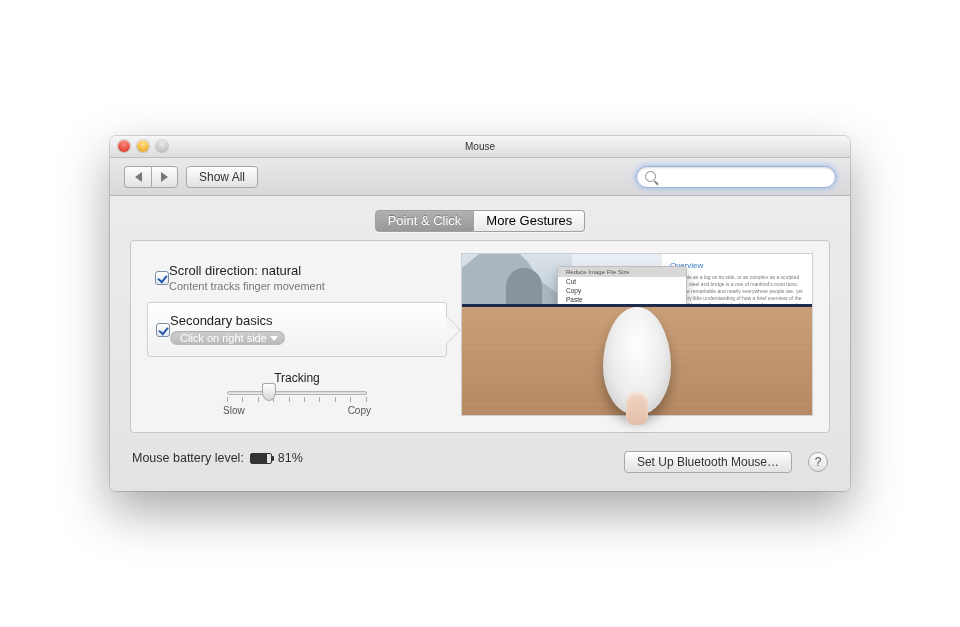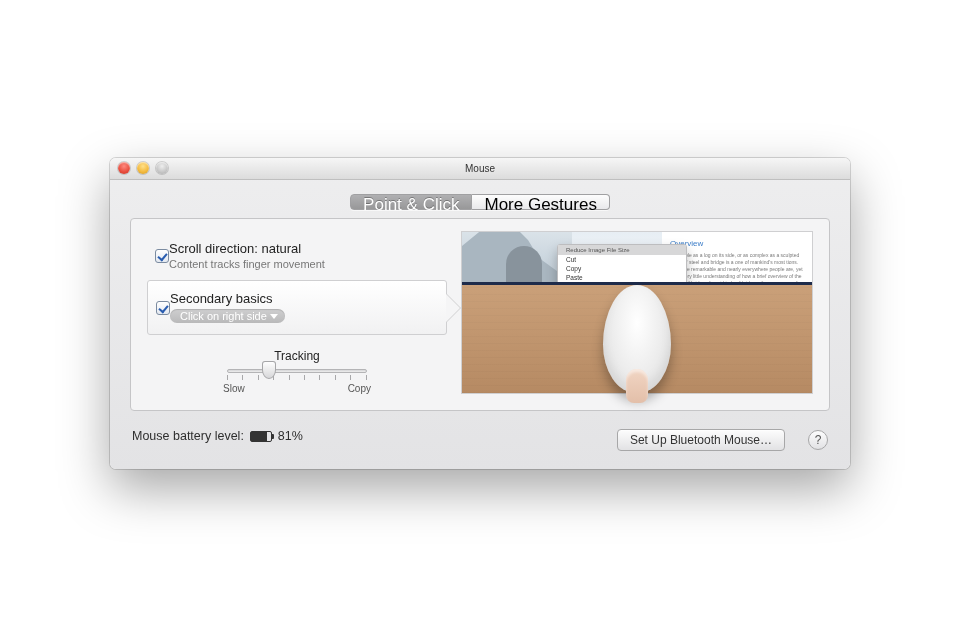--- a/index.html
+++ b/index.html
@@ -69,21 +69,21 @@
     box-shadow: 0 0 6px #8bb4ea, inset 0 1px 2px rgba(0,0,0,.15);
     display: flex; align-items: center;
     padding: 0 8px;
     font-size: 12px; color: #666;
   }
   .search .mag { width: 11px; height: 11px; border: 1.5px solid #888; border-radius: 50%; position: relative; margin-right: 6px; }
   .search .mag::after { content:""; position:absolute; width:5px; height:1.5px; background:#888; bottom:-2px; right:-4px; transform: rotate(45deg); }
   .tabs-row { display:flex; justify-content:center; padding: 14px 0 8px; }
   .tabs { display:flex; border-radius:4px; box-shadow: 0 1px 0 rgba(255,255,255,.6); }
   .tab {
-    font-size: 17px; height: 16px; line-height: 20px; padding: 0 12px;
+    font-size: 13px; height: 22px; line-height: 20px; padding: 0 12px;
     border: 1px solid #a0a0a2;
     background: linear-gradient(#fdfdfd,#e9e9eb);
   }
   .tab.active { background: linear-gradient(#b0b0b2,#989899); color:#fff; text-shadow: 0 -1px 0 rgba(0,0,0,.3); }
   .tab:first-child { border-radius:4px 0 0 4px; }
   .tab:last-child { border-radius:0 4px 4px 0; border-left:none; }
   .content {
     margin: 0 20px 12px 20px;
     border: 1px solid #c5c5c7;
     border-radius: 4px;
@@ -179,21 +179,21 @@
   .finger{position:absolute;bottom:-10px;left:50%;transform:translateX(-50%);width:22px;height:34px;border-radius:11px 11px 8px 8px;background:linear-gradient(#f1d5c3,#e3bfa9);box-shadow:inset 0 3px 3px rgba(255,255,255,.5);}
   .footer{
     display:flex; align-items:flex-start; justify-content:space-between;
     padding: 6px 22px 18px 22px;
     font-size:12.5px; color:#2e2e2e;
   }
   .battery{display:flex;align-items:center;gap:6px;}
   .batt{width:22px;height:11px;border:1px solid #333;border-radius:2px;position:relative;}
   .batt::after{content:"";position:absolute;right:-3px;top:2px;width:2px;height:5px;background:#333;border-radius:0 1px 1px 0;}
   .batt .fill{height:100%;background:#333;}
-  .footer-right{display:flex;align-items:center;gap:23px;}
+  .footer-right{display:flex;align-items:center;gap:16px;}
   .bt-btn{padding:0 12px;}
   .help{
     width:20px;height:20px;border-radius:50%;
     border:1px solid #a7a7a8;
     background:linear-gradient(#fdfdfd,#e2e2e4);
     display:flex;align-items:center;justify-content:center;
     font-size:12px;color:#555;
   }
 </style>
 </head>
@@ -203,20 +203,36 @@
 
   <div class="titlebar">
     <div class="traffic">
       <div class="dot red"></div>
       <div class="dot yellow"></div>
       <div class="dot grey"></div>
     </div>
     <span>Mouse</span>
   </div>
 
+  <div class="toolbar">
+    <div class="segmented">
+      <div class="seg">
+          <div class="tri left"></div>
+        </div>
+      <div class="seg">
+          <div class="tri right"></div>
+        </div>
+    </div>
+    <div class="btn showall">Show All</div>
+    <div class="spacer"></div>
+    <div class="search">
+      <div class="mag"></div>
+      <span></span>
+    </div>
+  </div>
 
   <div class="tabs-row">
     <div class="tabs">
       <div class="tab active">Point &amp; Click</div>
       <div class="tab">More Gestures</div>
     </div>
   </div>
 
   <div class="content">
     <div class="left-pane">

